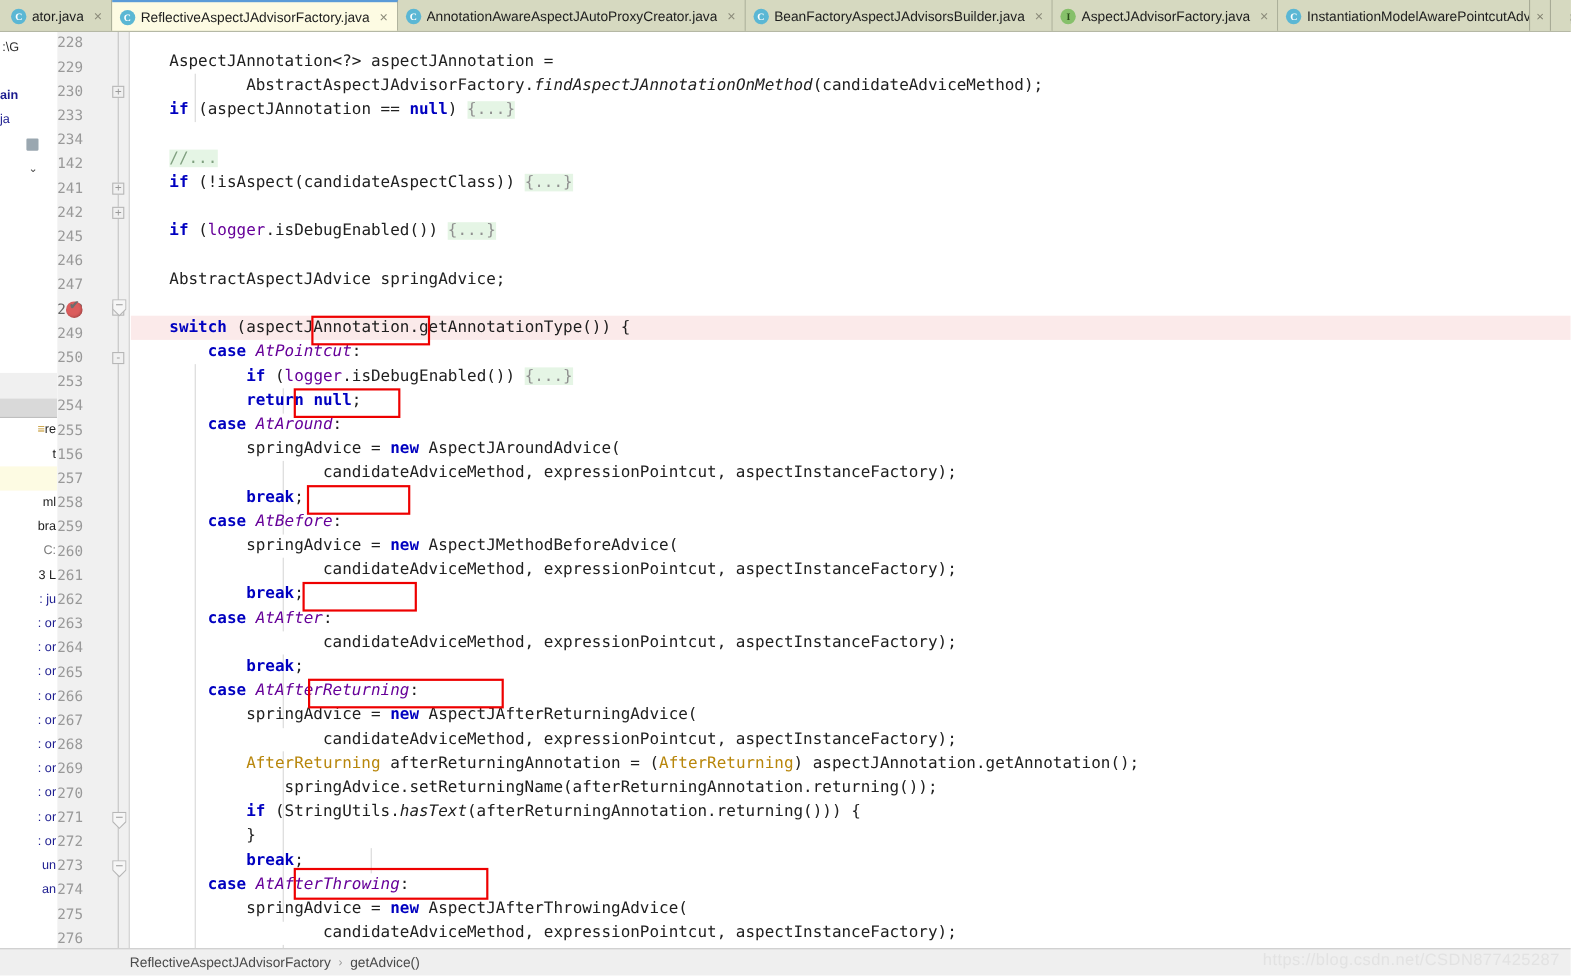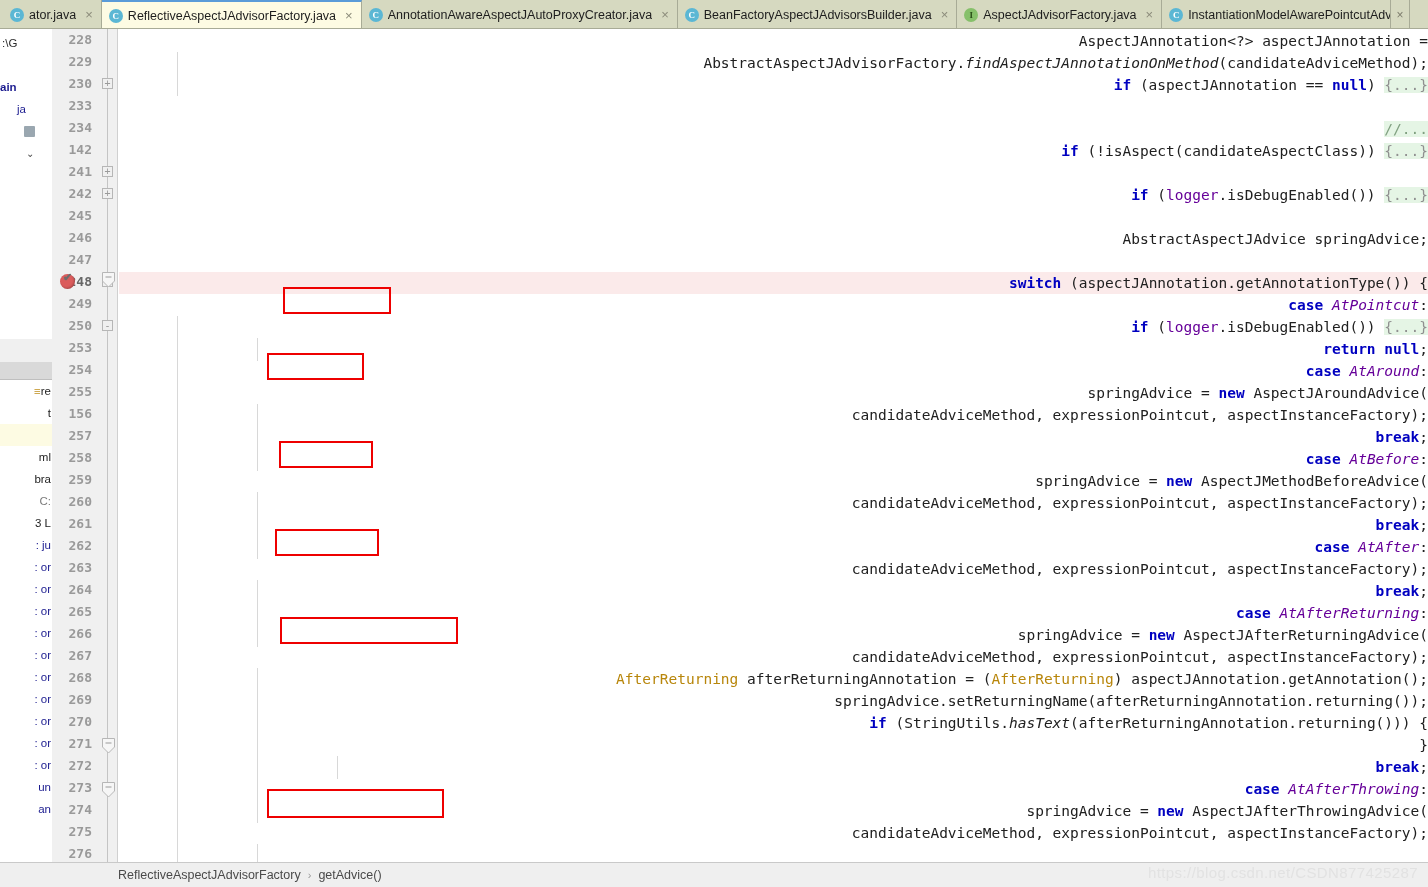--- a/index.html
+++ b/index.html
@@ -107,30 +107,29 @@
     position: absolute; left: 0; top: 0; width: 66px; height: 833px;
     background: #f0f0f0;
     border-right: 1px solid #d0d0d0;
   }
   .gutter-fold {
     position: absolute; left: 46px; top: 0; width: 20px; height: 833px;
   }
   .linecol { position: absolute; left: 0; top: 0; width: 46px; }
   .lnum {
     height: 22px; line-height: 22px;
-    text-align: right; padding-right: 6px;
+    text-align: left; padding-right: 6px;
     font-family: "DejaVu Sans Mono", monospace;
-    font-size: 13px; color: #999999; font-weight: bold;
+    font-size: 13px; color: #999999;
   }
   .lnum.cur { color: #666; }
 
   .codearea {
-    position: absolute; left: 67px; top: 1px; right: 0; height: 816px;
+    position: absolute; left: 67px; top: 16px; right: 0; height: 816px;
     background: #ffffff;
-    text-align: right;
   }
   .cline {
     height: 22px; line-height: 22px;
     font-family: "DejaVu Sans Mono", monospace;
     font-size: 14.5px;
     color: #202020;
     white-space: pre;
     position: relative;
     padding-left: 0px;
   }
@@ -247,21 +246,21 @@
     <div class="tree-area">
       <div class="tree-row">
         <span>:\G</span>
       </div>
       <div class="tree-row">
         <span></span>
       </div>
       <div class="tree-row" style="padding-left:0">
         <span style="font-weight:bold;color:#1b1b8f">ain</span>
       </div>
-      <div class="tree-row" style="padding-left:17px">
+      <div class="tree-row" style="padding-left:0">
         <span style="color:#1b1b8f">ja</span>
       </div>
       <div class="tree-row" style="padding-left:24px">
         <span class="mini-ico folder"></span>
       </div>
       <div class="tree-row" style="padding-left:26px">
         <span class="chev">⌄</span>
       </div>
     </div>
 

